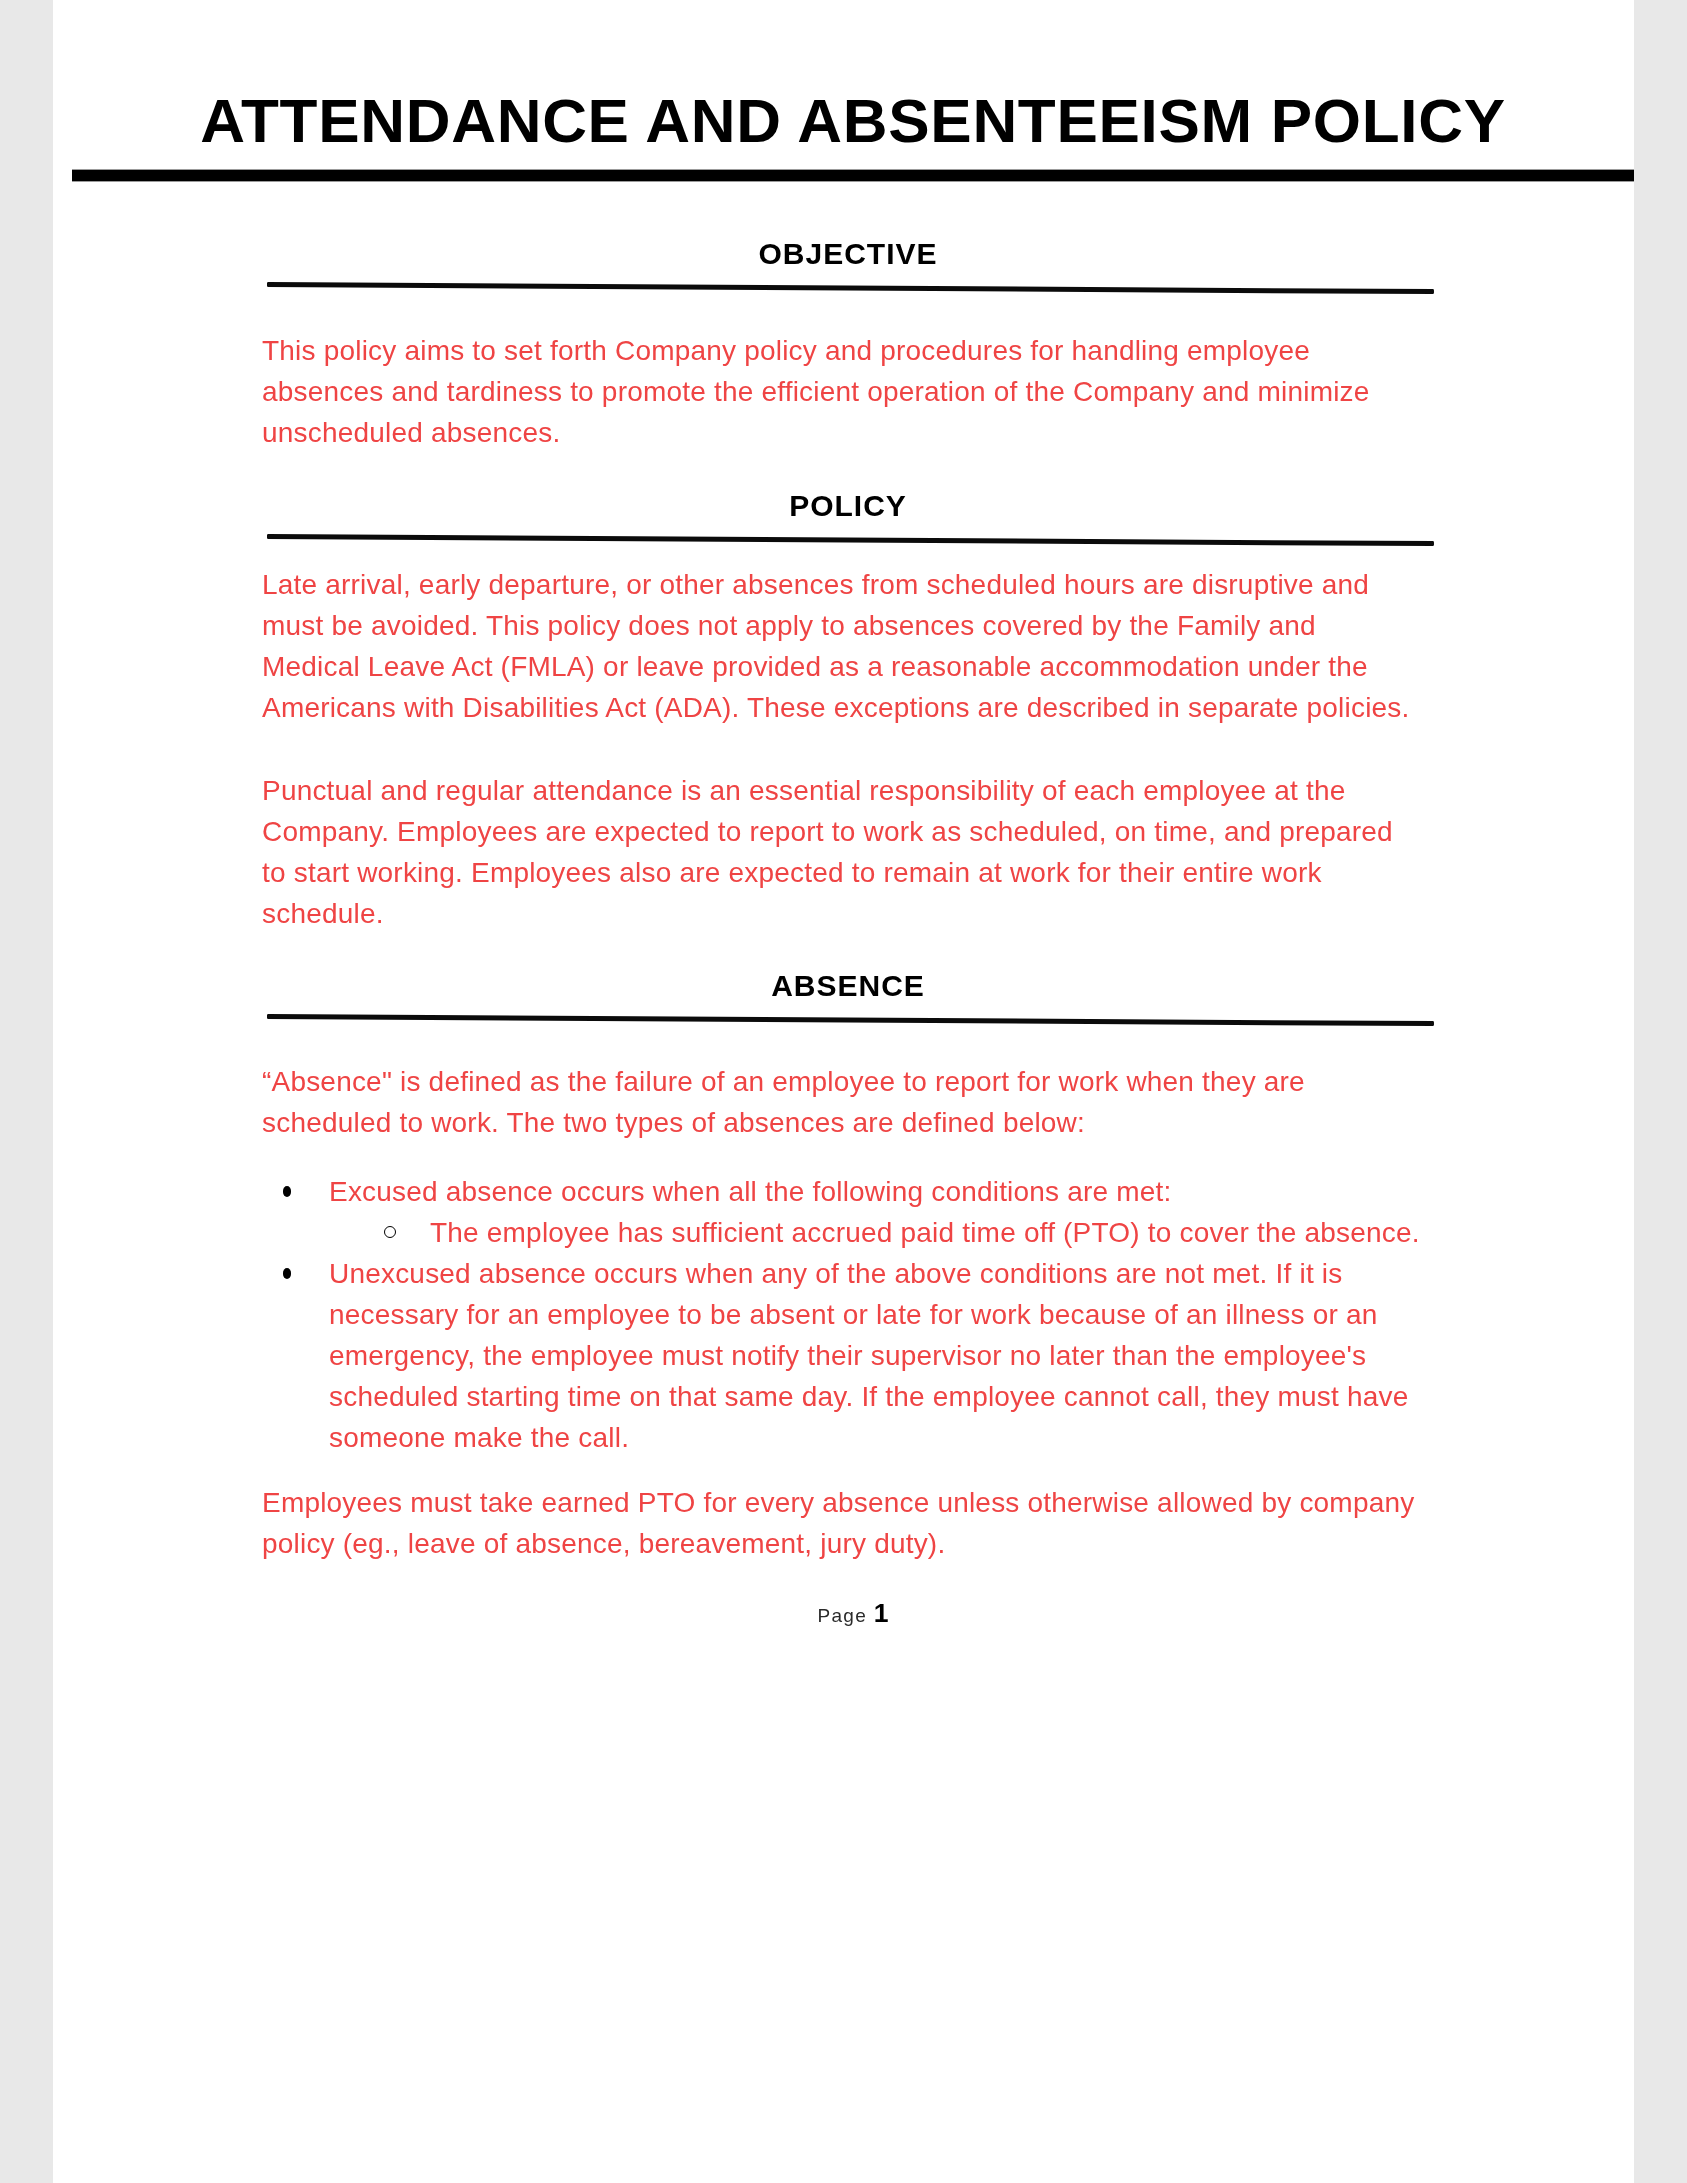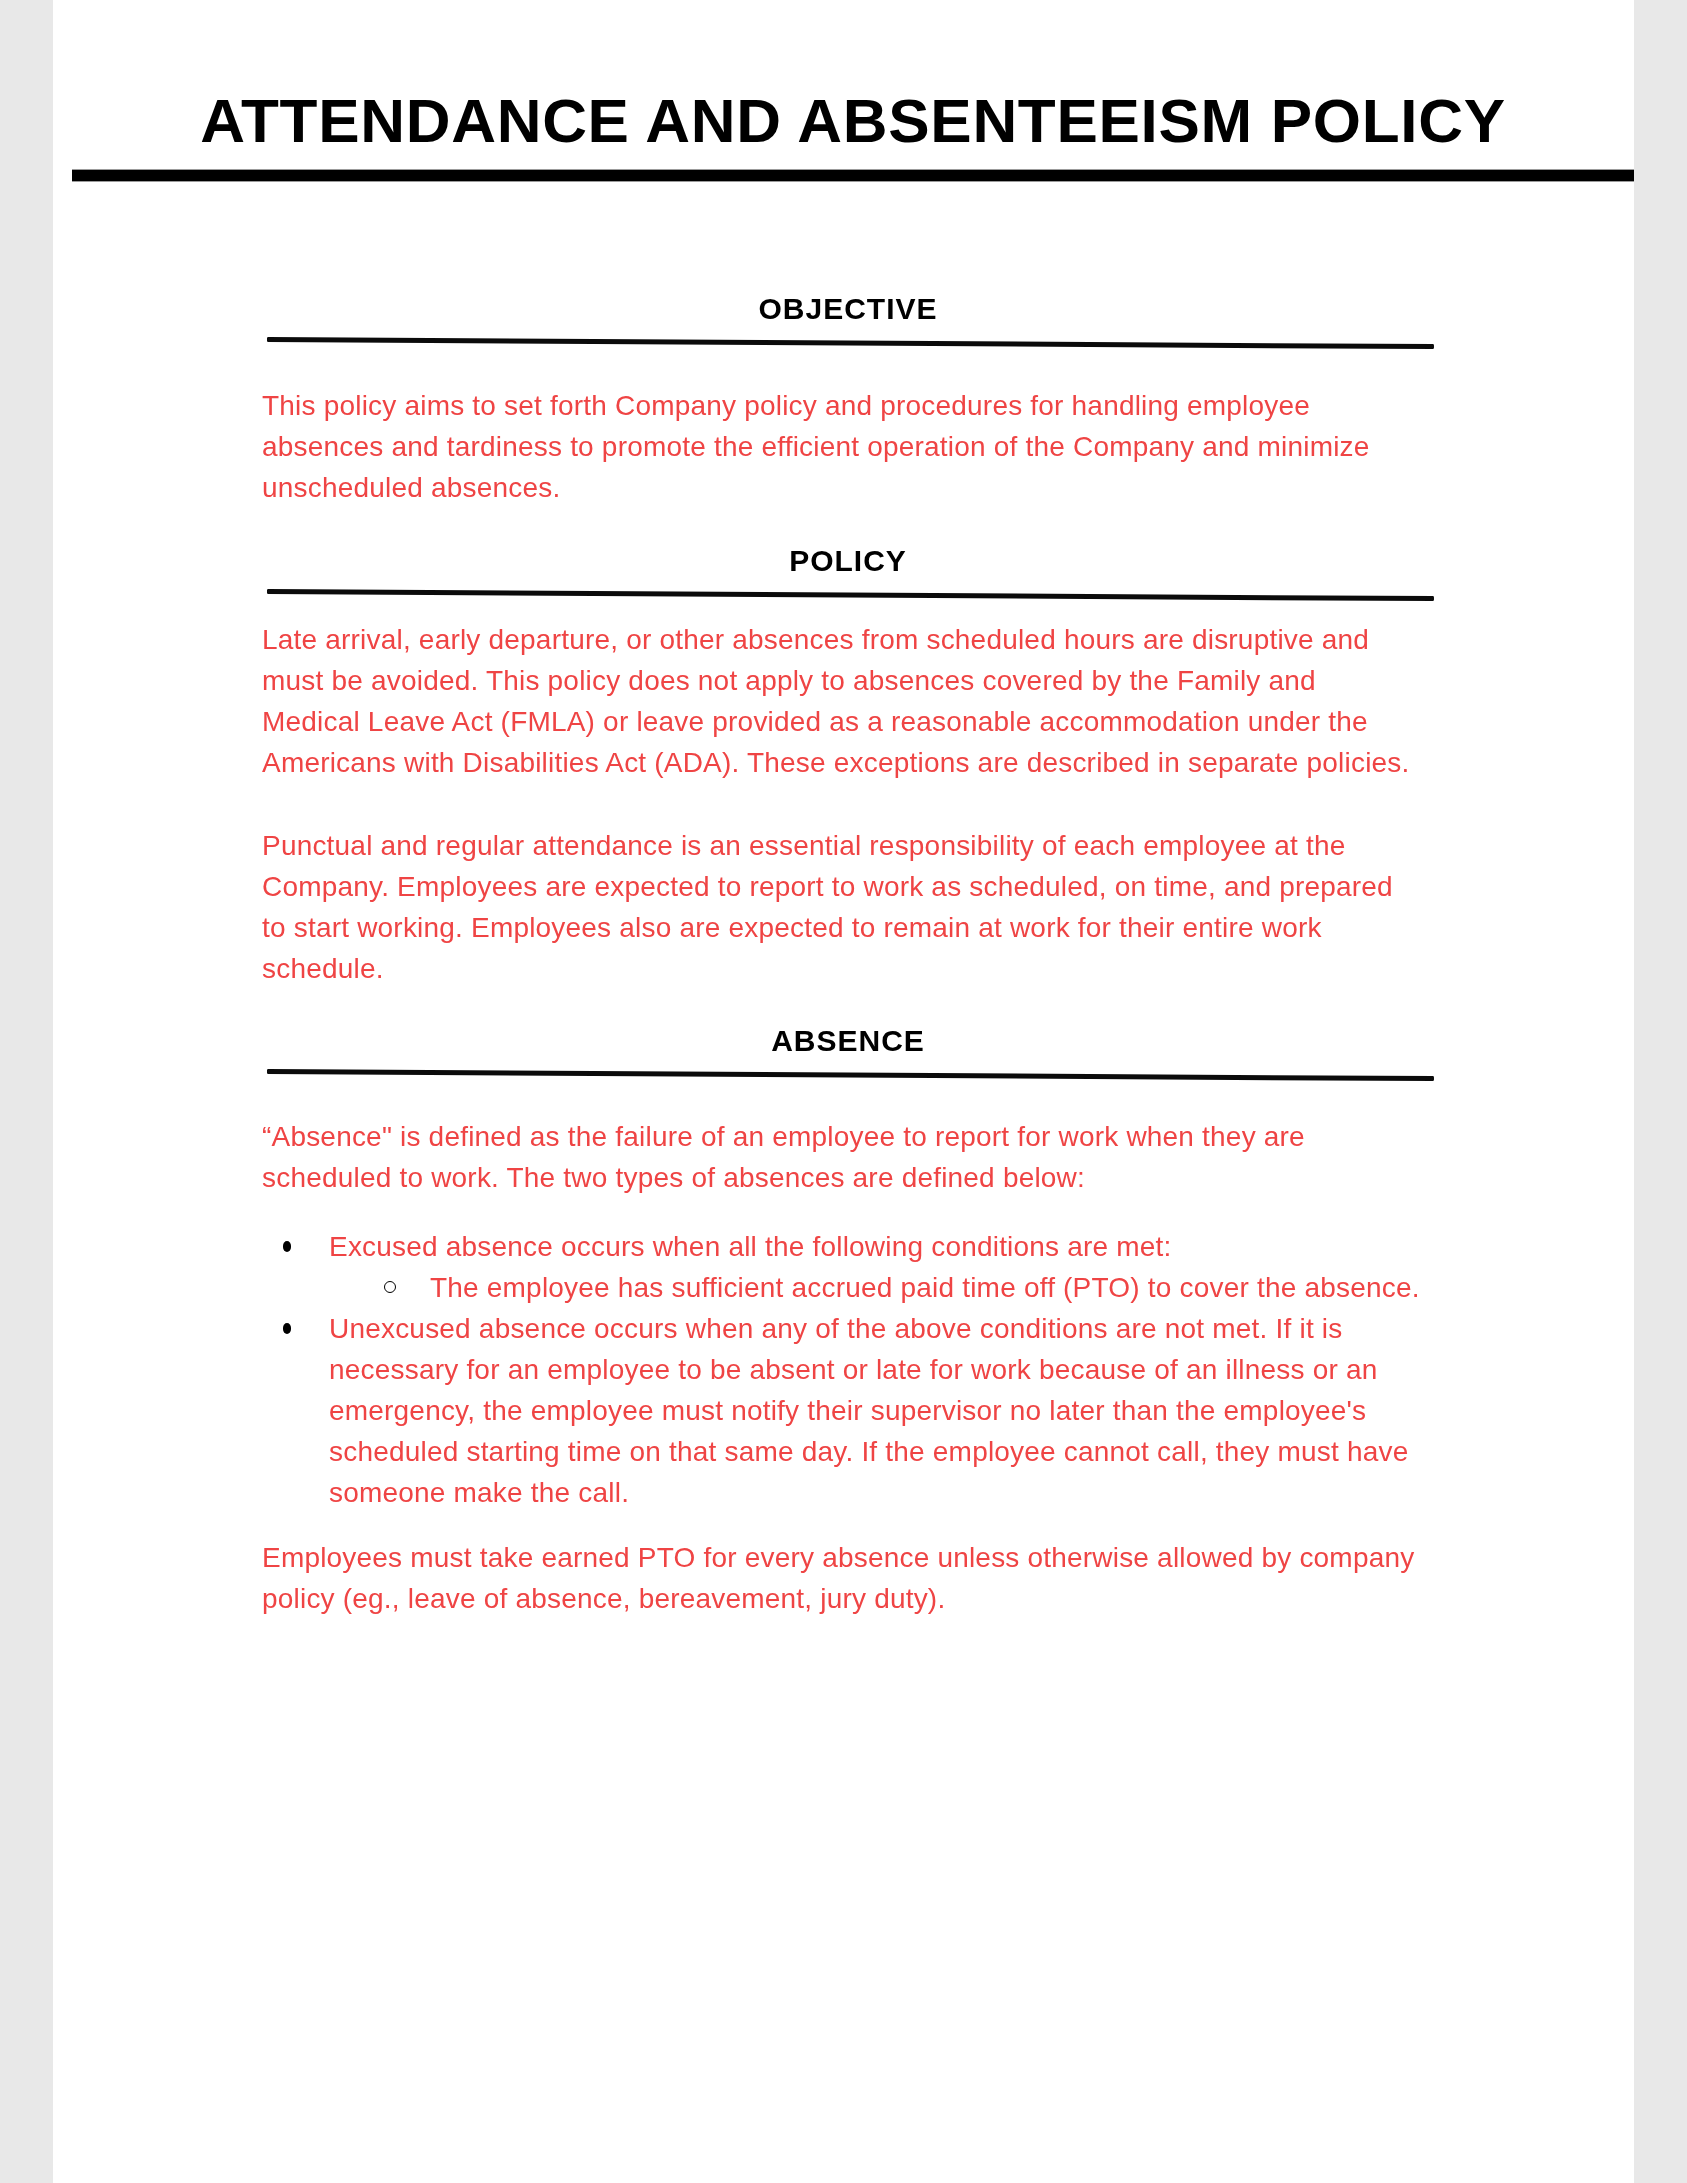--- a/index.html
+++ b/index.html
@@ -34,21 +34,21 @@
     margin: 0 200px 0 190px; 
   }
   .section-heading {
     text-align: center;
     font-size: 30px;
     line-height: 36px;
     font-weight: 600;
     letter-spacing: 1px;
     color: #000000;
   }
-  .h-objective { margin-top: 109px; }
+  .h-objective { margin-top: 54px; }
   .h-policy   { margin-top: 35px; }
   .h-absence  { margin-top: 34px; }
   .rule-wrap { position: relative; height: 5.3px; margin-top: 10.6px; overflow: visible; }
   .heading-rule {
     position: absolute;
     left: 5.3px; right: 0; top: 0;
     height: 5.3px;
     background: #0b0b0b;
     transform: rotate(0.35deg);
     transform-origin: left center;
@@ -171,15 +171,18 @@
 scheduled starting time on that same day. If the employee cannot call, they must have
 someone make the call.</span>
       </li>
     </ul>
 
     <div class="body-text p-gap">Employees must take earned PTO for every absence unless otherwise allowed by company
 policy (eg., leave of absence, bereavement, jury duty).</div>
 
   </div>
 
+  <div class="page-footer">
+    <span class="footer-label">Page</span><span class="footer-number">1</span>
+  </div>
 
 </div>
 
 
 </body></html>

